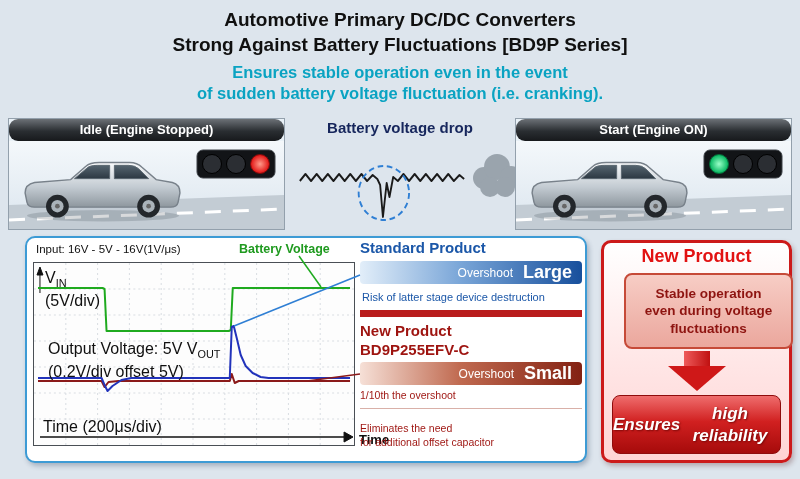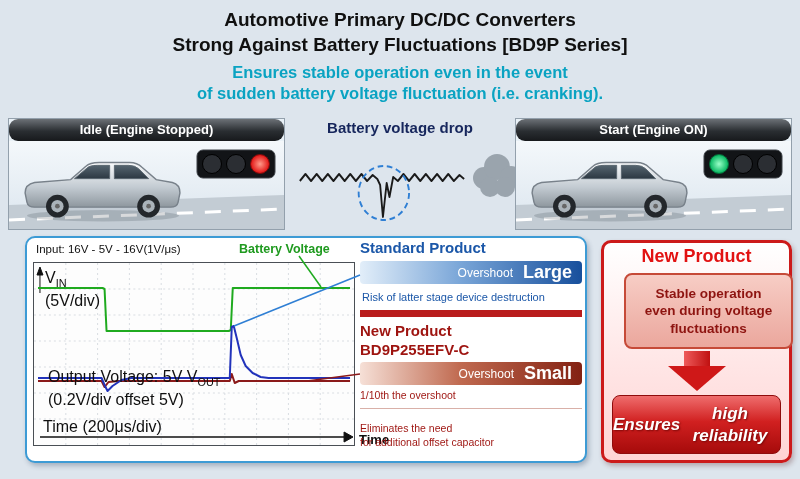--- a/index.html
+++ b/index.html
@@ -36,21 +36,21 @@
     background:#ffffff;border:2px solid #3d9bd5;border-radius:10px;
     box-shadow:2px 3px 5px rgba(40,60,90,.3);}
   .scope-input{position:absolute;left:9px;top:5px;font-size:11.5px;color:#101010;}
   .scope-bv{position:absolute;left:212px;top:4px;font-size:12.5px;font-weight:bold;color:#1f9a1f;}
   .plot{position:absolute;left:6px;top:24px;width:322px;height:184px;
     border:1px solid #4a4f55;box-sizing:border-box;background:#fdfdfd;}
   .plot-svg{position:absolute;left:0;top:0;width:100%;height:100%;}
   .plot-label{position:absolute;font-size:16px;color:#101010;line-height:1.25;}
   .plot-label sub{font-size:0.68em;}
   .vin-label{left:11px;top:5px;}
-  .vout-label{left:14px;top:76px;margin-top:28px;}
+  .vout-label{left:14px;top:76px;}
   .time-scale-label{left:9px;top:154px;}
   .time-axis-label{position:absolute;left:332px;top:194px;font-size:13px;font-weight:bold;color:#101010;}
   .overlay-svg{position:absolute;left:0;top:0;width:558px;height:223px;pointer-events:none;}
   
   .ann-std-title{position:absolute;left:333px;top:1px;font-size:15px;font-weight:bold;color:#1b57a8;}
   .badge{position:absolute;left:333px;width:222px;height:23px;border-radius:4px;
     display:flex;align-items:center;justify-content:flex-end;gap:10px;
     padding-right:10px;box-sizing:border-box;color:#fff;padding-left:24px;}
   .badge-word{font-size:12px;}
   .badge-size{font-size:18px;font-weight:bold;}

